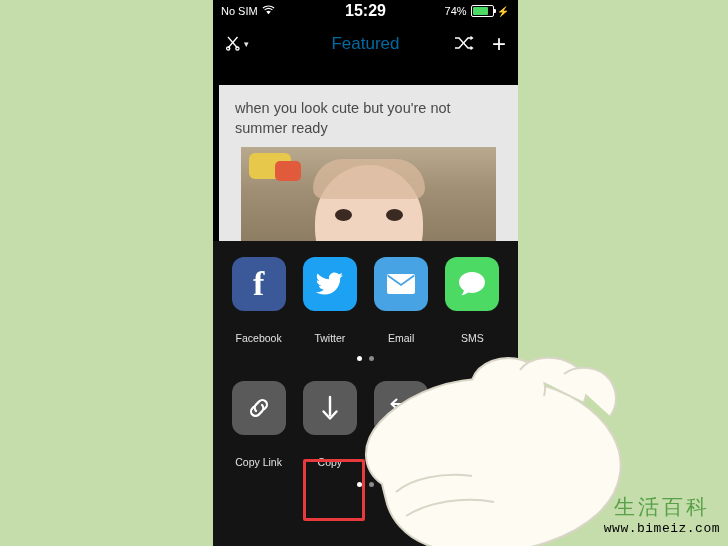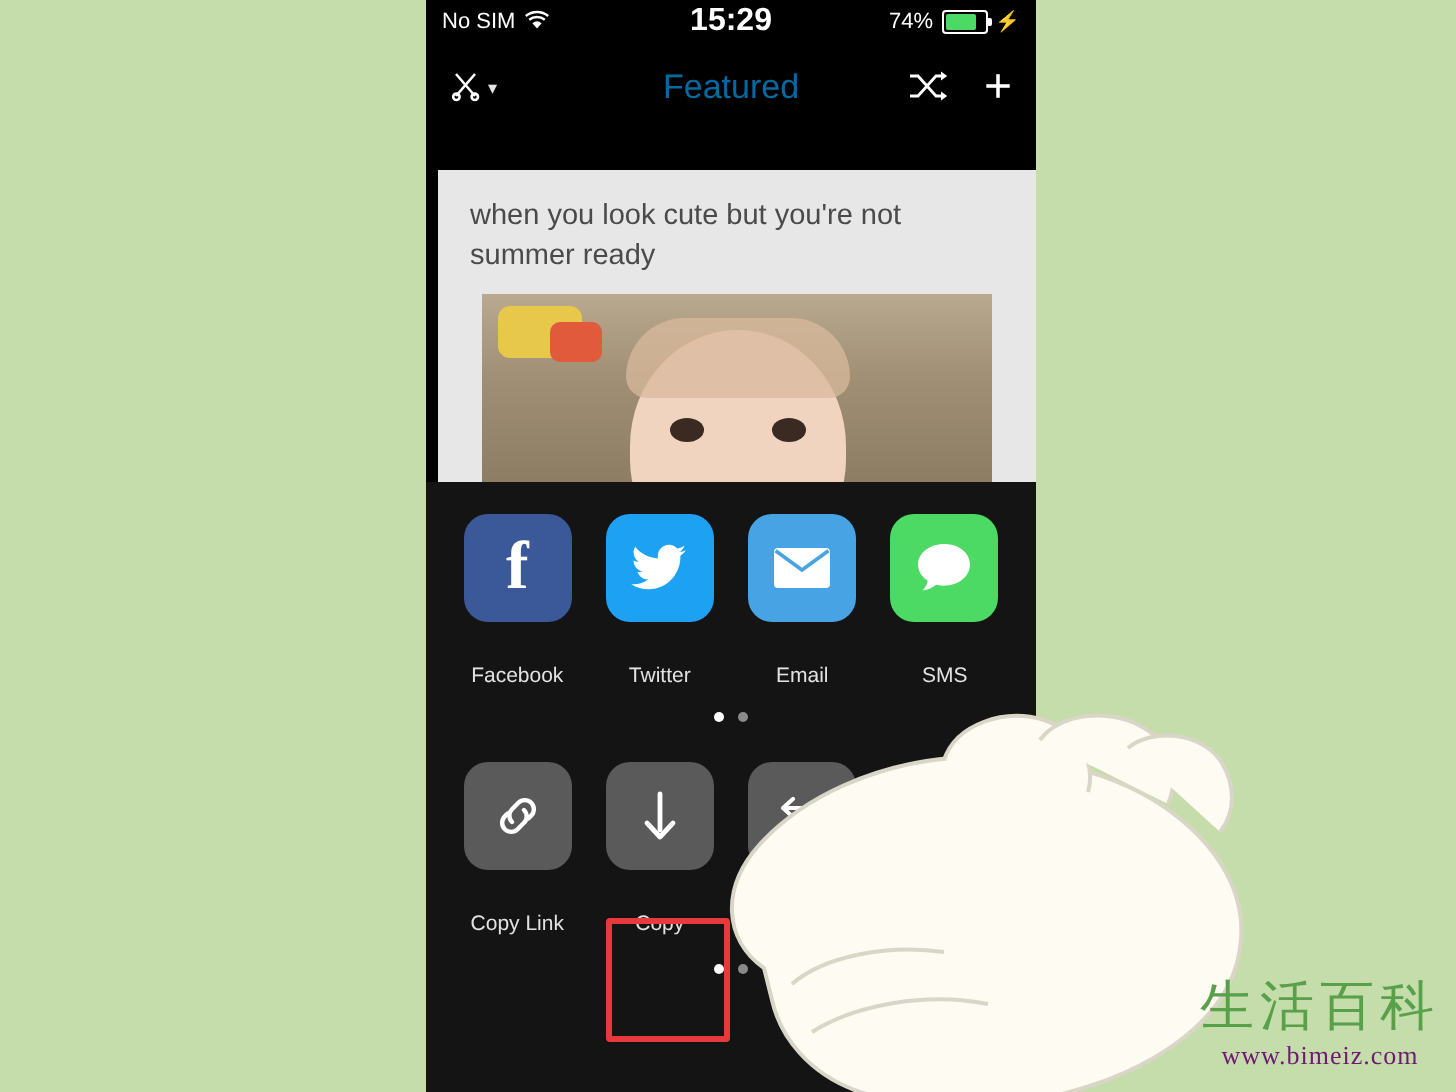--- a/index.html
+++ b/index.html
@@ -194,29 +194,29 @@
   }
   
   .watermark{
     position:absolute;
     right:8px;bottom:10px;
     text-align:center;
     pointer-events:none;
   }
   .wm-main{
     font-family:"DejaVu Serif", serif;
-    font-size:27px;
+    font-size:21px;
     color:#59a04a;
     letter-spacing:3px;
     line-height:1;
   }
   .wm-url{
-    font-family:Liberation Serif, serif;
+    font-family:Liberation Mono, monospace;
     font-size:13px;
-    color:#701a75;
+    color:#000000;
     letter-spacing:.5px;
     margin-top:3px;
   }
 </style>
 </head>
 <body>
 
 <div id="phone">
 
   <div class="statusbar">

